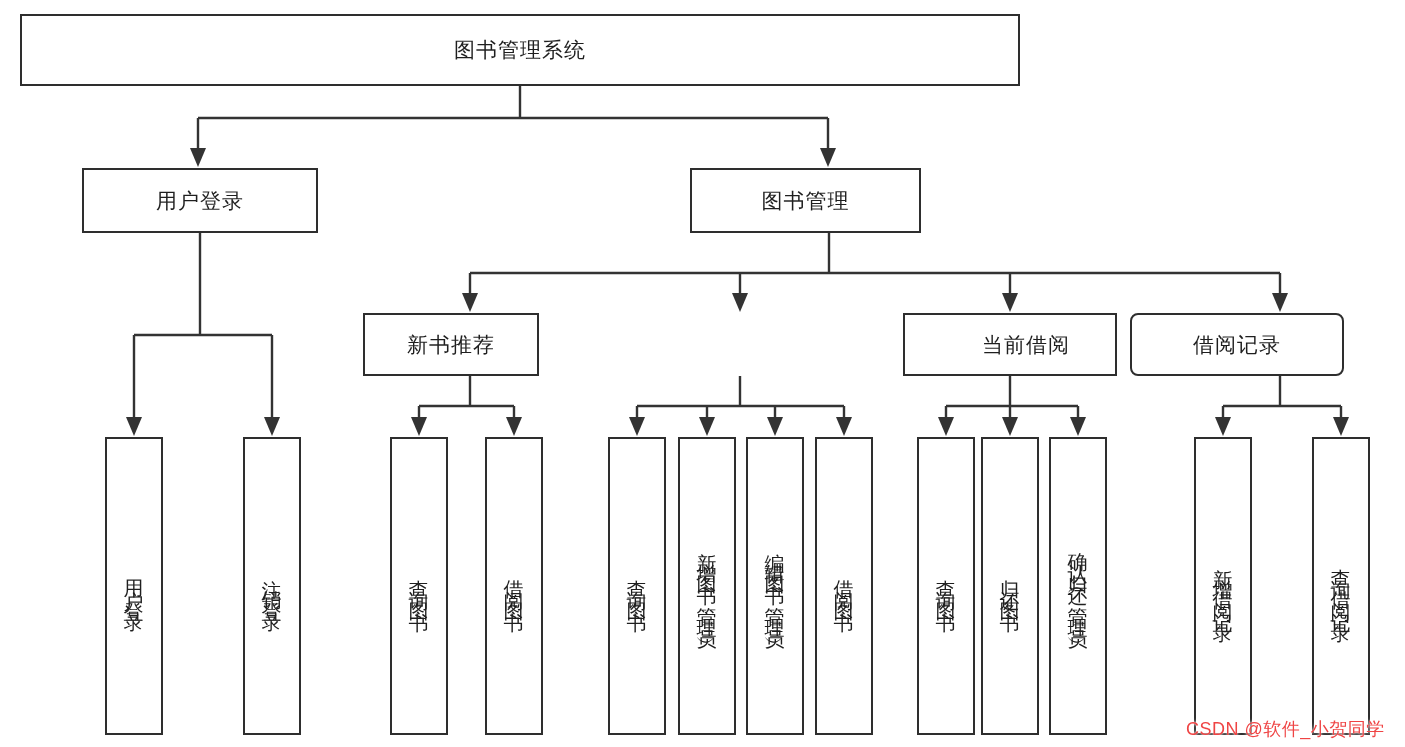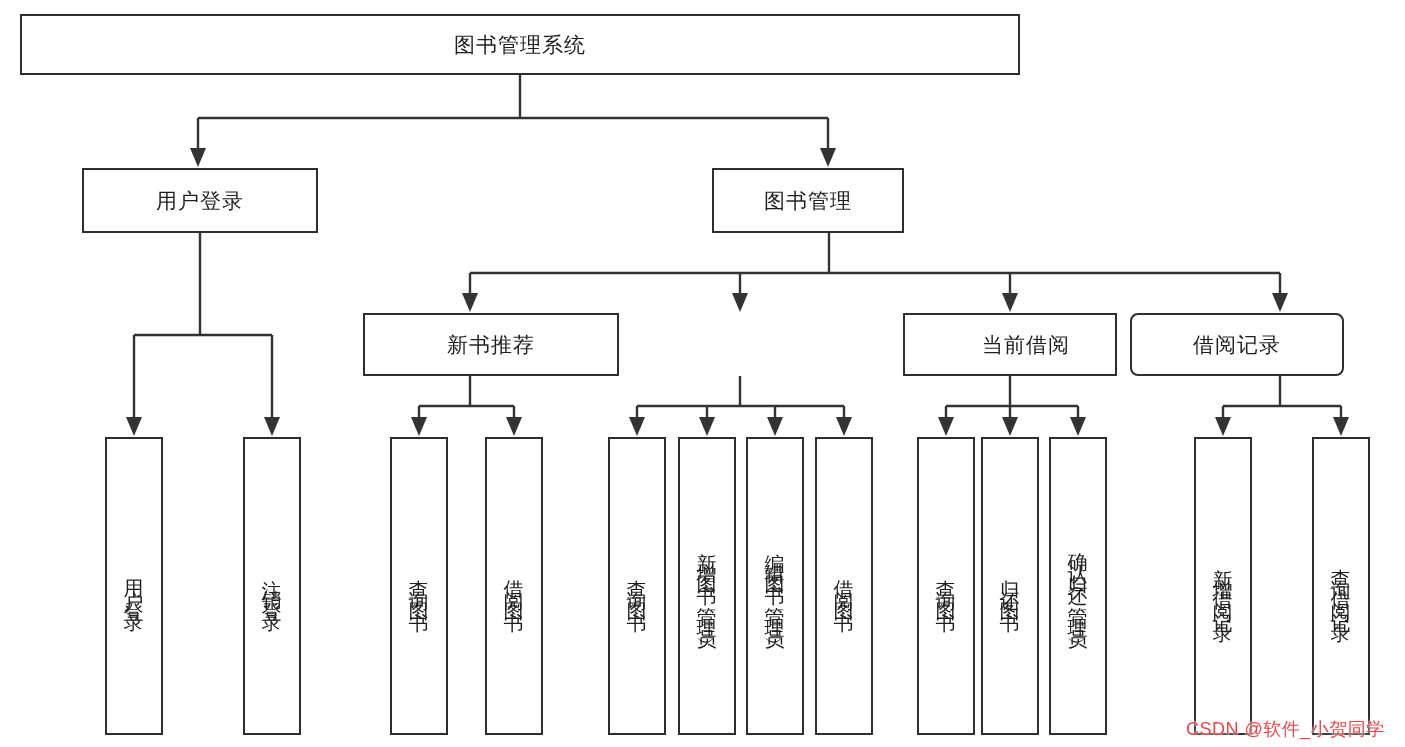--- a/index.html
+++ b/index.html
@@ -99,26 +99,26 @@
     <path d="M1010 376 V406 M946 406 H1078 M946 406 V420 M1010 406 V420 M1078 406 V420"></path>
     <polygon points="938,417 954,417 946,436"></polygon>
     <polygon points="1002,417 1018,417 1010,436"></polygon>
     <polygon points="1070,417 1086,417 1078,436"></polygon>
 
     <path d="M1280 376 V406 M1223 406 H1341 M1223 406 V420 M1341 406 V420"></path>
     <polygon points="1215,417 1231,417 1223,436"></polygon>
     <polygon points="1333,417 1349,417 1341,436"></polygon>
   </svg>
 
-  <div class="box hbox" style="left:20px; top:14px; width:1000px; height:61px;">图书管理系统</div>
+  <div class="box hbox" style="left:20px; top:14px; width:1000px; height:72px;">图书管理系统</div>
 
   <div class="box hbox" style="left:82px; top:168px; width:236px; height:65px;">用户登录</div>
-  <div class="box hbox" style="left:712px; top:168px; width:192px; height:65px;font-family:Liberation Mono, monospace;">图书管理</div>
+  <div class="box hbox" style="left:690px; top:168px; width:231px; height:65px;font-family:Liberation Mono, monospace;">图书管理</div>
 
-  <div class="box hbox" style="left:363px; top:313px; width:256px; height:63px;">新书推荐</div>
+  <div class="box hbox" style="left:363px; top:313px; width:176px; height:63px;">新书推荐</div>
   <div class="box hbox" style="left:903px; top:313px; width:214px; height:63px;padding-left:32px;">当前借阅</div>
   <div class="box hbox" style="left:1130px; top:313px; width:214px; height:63px;border-radius:8px;">借阅记录</div>
 
   <div class="box vbox" style="left:105px; top:437px; width:58px; height:298px;">
     <span>用户登录</span>
   </div>
   <div class="box vbox" style="left:243px; top:437px; width:58px; height:298px;">
     <span>注销登录</span>
   </div>
   <div class="box vbox" style="left:390px; top:437px; width:58px; height:298px;">

